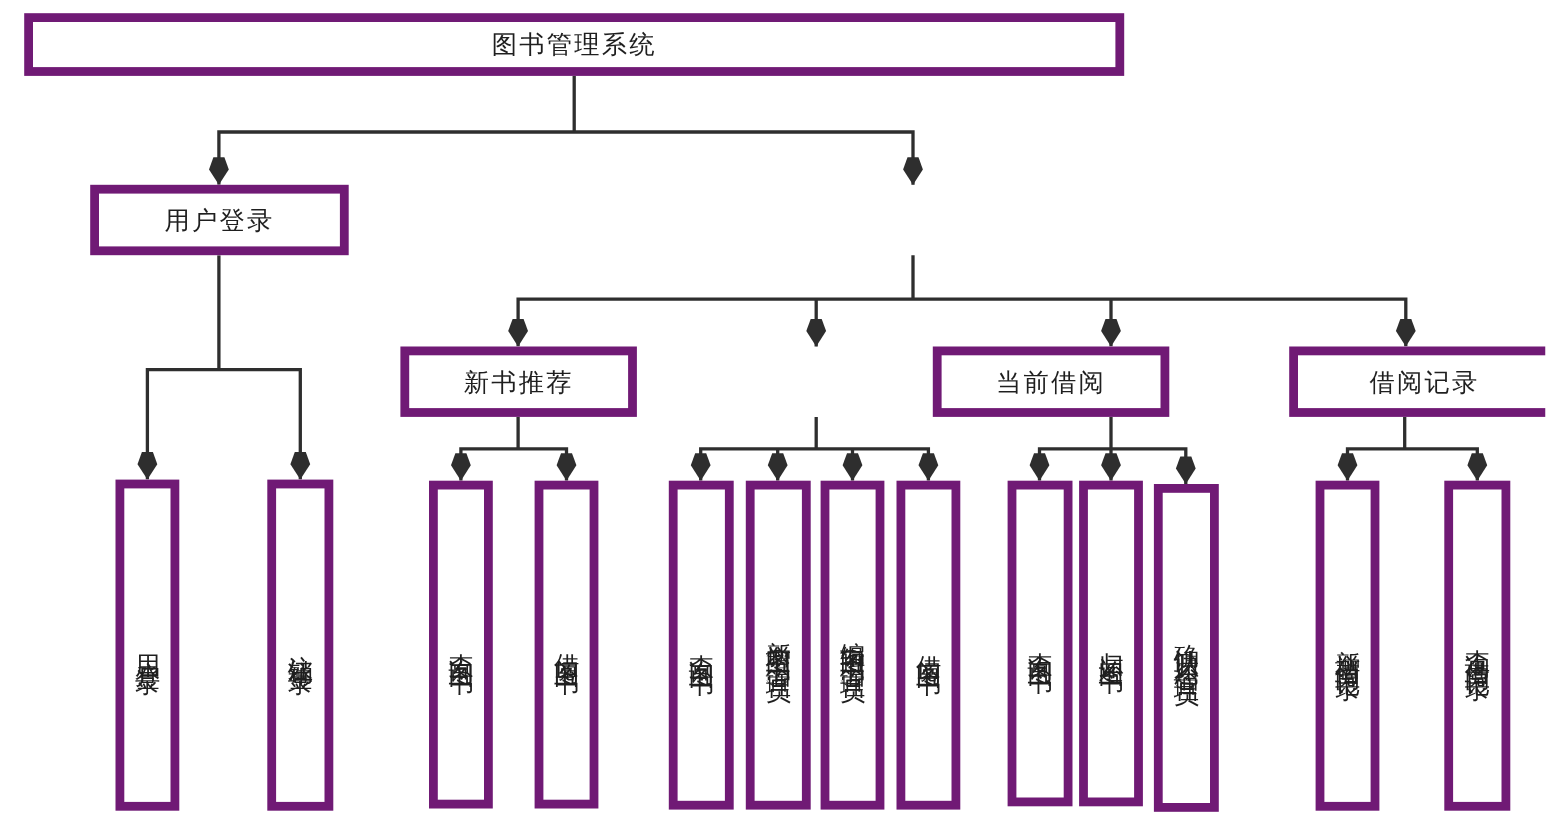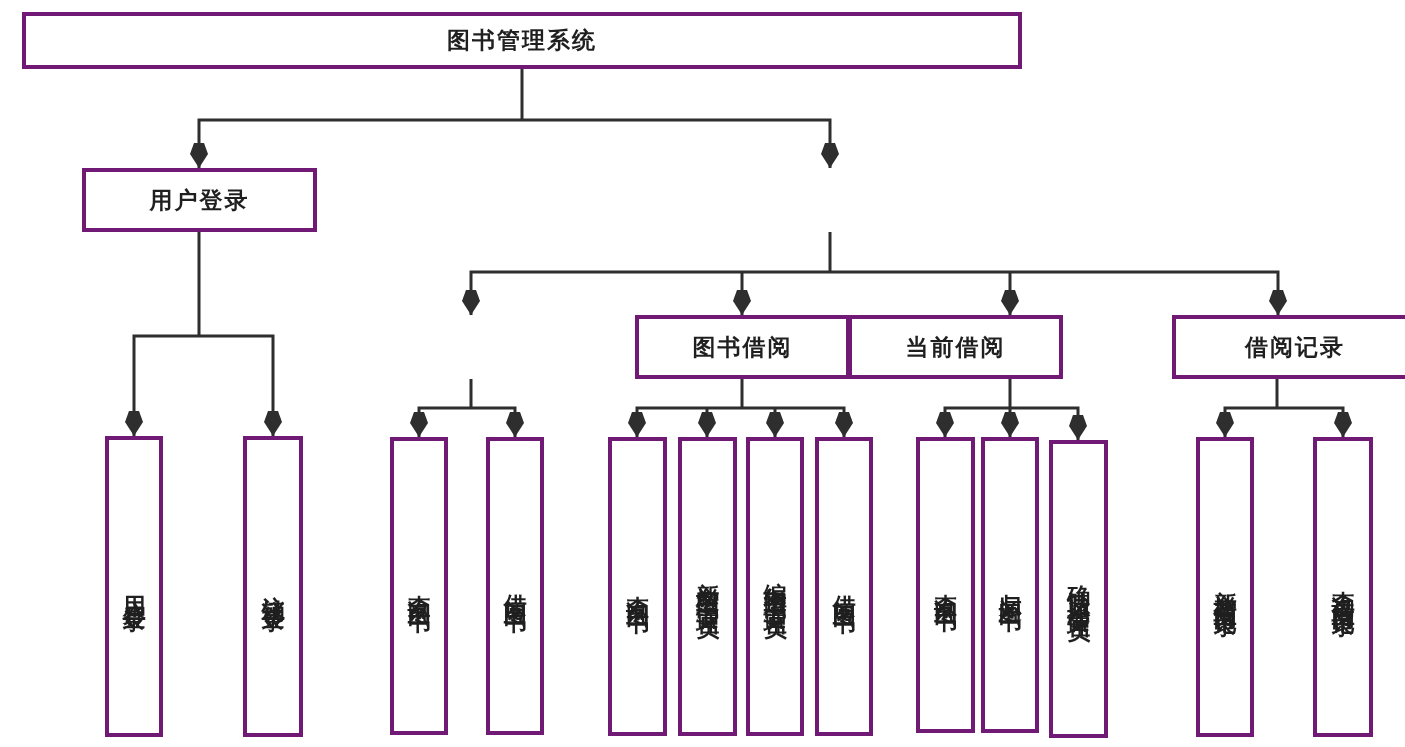--- a/index.html
+++ b/index.html
@@ -14,27 +14,26 @@
   }
   .wires {
     position: absolute;
     left: 0; top: 0;
     width: 1405px; height: 747px;
     z-index: 1;
   }
   .node {
     position: absolute;
     box-sizing: border-box;
-    border: 4px solid #701a75;
+    border: 8px solid #701a75;
     background: #ffffff;
     z-index: 2;
     display: flex;
     align-items: center;
     justify-content: center;
-    font-weight: bold;
   }
   .hbox span {
     font-size: 23px;
     letter-spacing: 2px;
     white-space: nowrap;
   }
   .vbox span {
     writing-mode: vertical-rl;
     font-size: 23px;
     letter-spacing: 5px;
@@ -100,22 +99,22 @@
   </svg>
 
   <div class="node hbox" style="left:22px;top:12px;width:1000px;height:57px">
     <span>图书管理系统</span>
   </div>
 
   <div class="node hbox" style="left:82px;top:168px;width:235px;height:64px">
     <span>用户登录</span>
   </div>
 
-  <div class="node hbox" style="left:635px;top:315px;width:215px;height:64px">
-    <span>图书借阅</span>
+  <div class="node hbox" style="left:364px;top:315px;width:215px;height:64px">
+    <span>新书推荐</span>
   </div>
   <div class="node hbox" style="left:848px;top:315px;width:215px;height:64px">
     <span>当前借阅</span>
   </div>
   <div class="node hbox" style="left:1172px;top:315px;width:246px;height:64px">
     <span>借阅记录</span>
   </div>
 
   <div class="node vbox" style="left:105px;top:436px;width:58px;height:301px">
     <span>用户登录</span>

